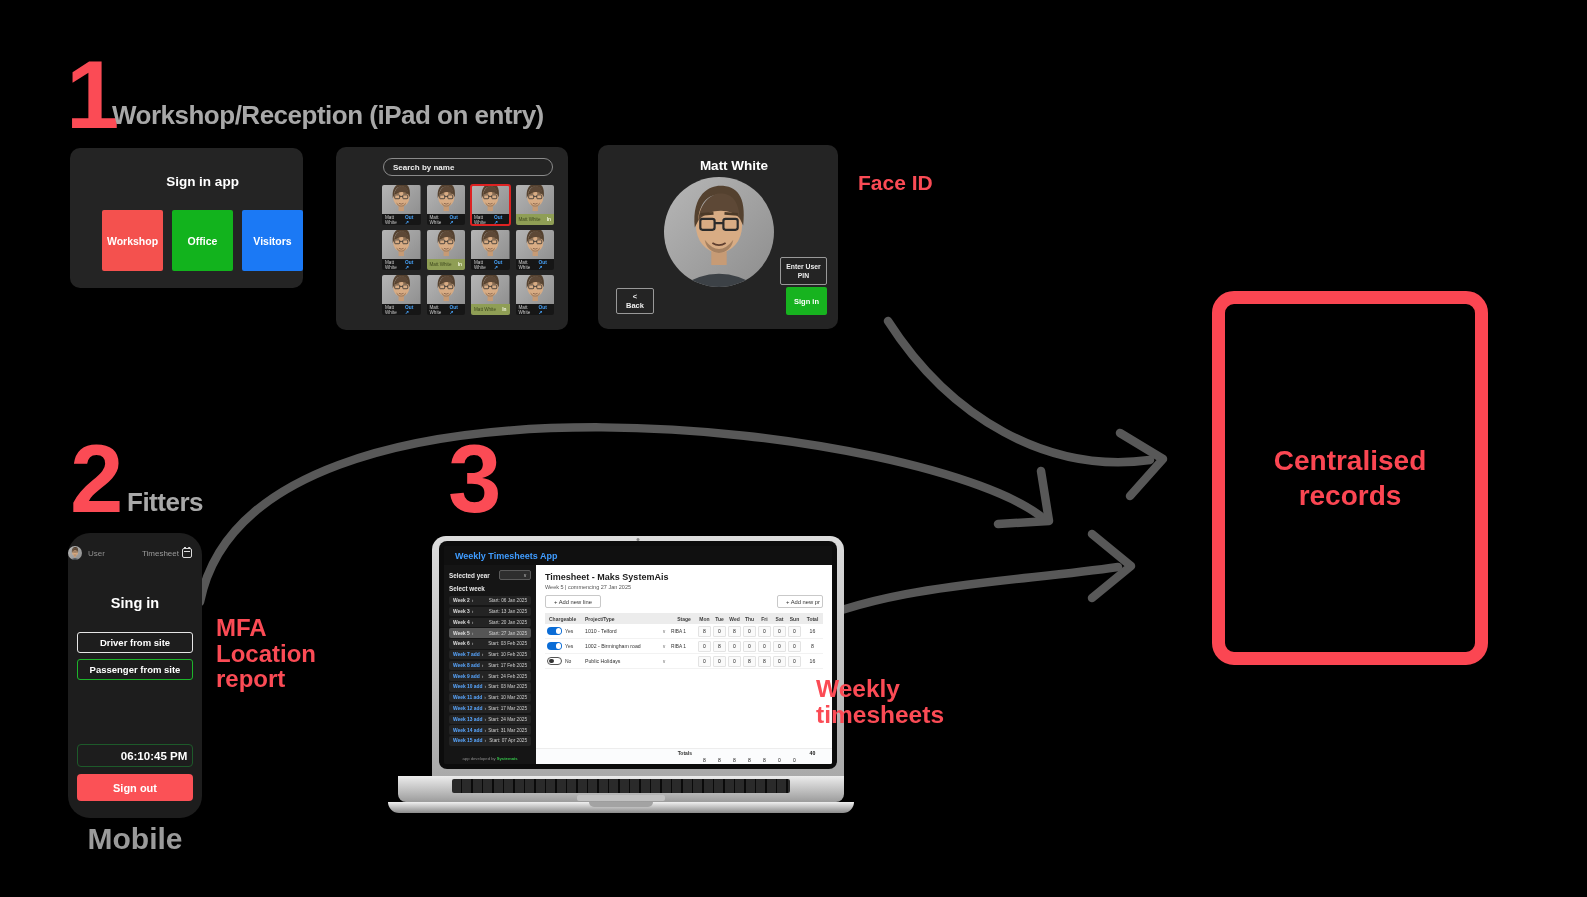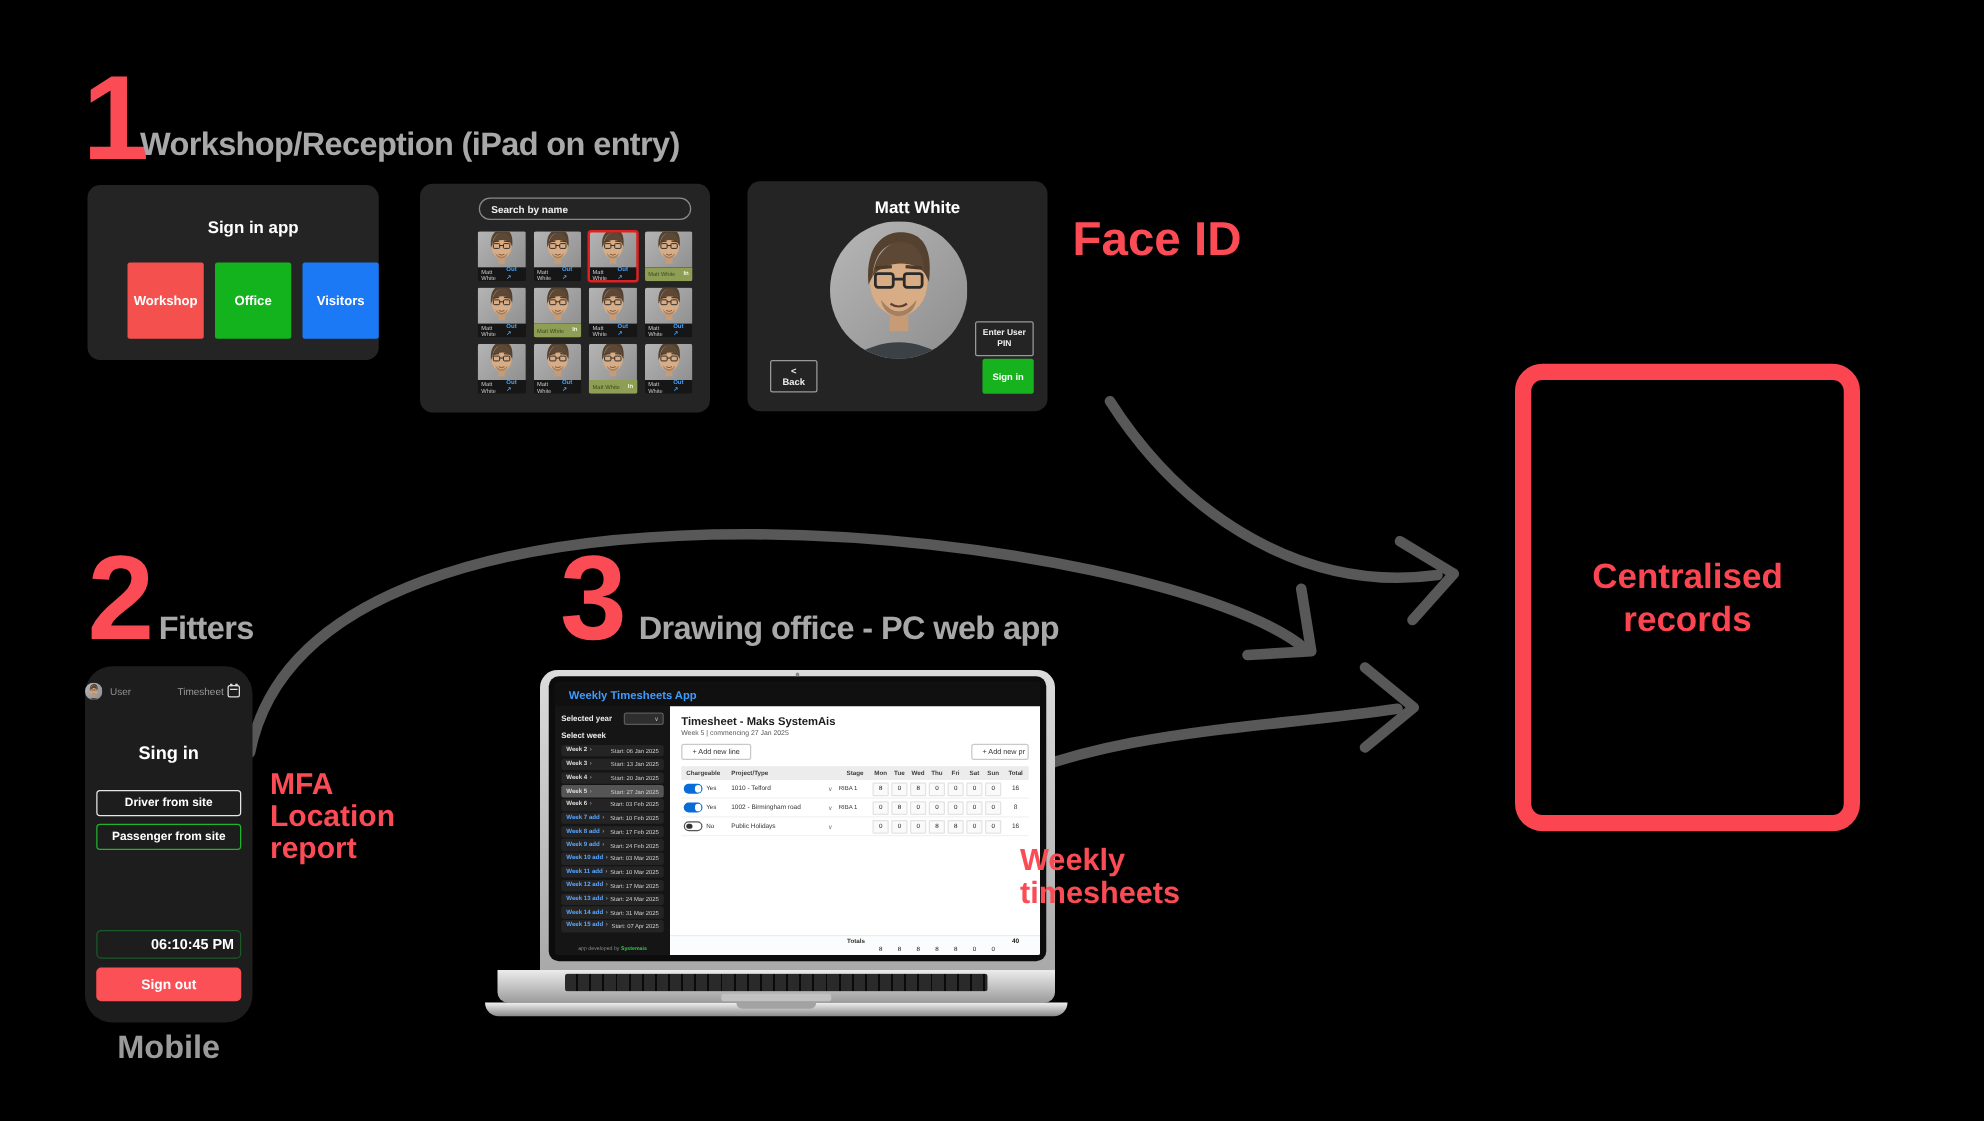--- a/index.html
+++ b/index.html
@@ -42,21 +42,21 @@
   
   #faceid-panel{left:598px;top:145px;width:240px;height:184px;}
   #faceid-name{text-align:center;margin-top:13px;font-size:13.5px;font-weight:700;color:#fff;}
   #faceid-photo{position:absolute;left:66px;top:32px;width:110px;height:110px;border-radius:50%;overflow:hidden;}
   #pin-btn{position:absolute;right:11px;top:112px;width:47px;height:28px;border:1px solid #999;border-radius:2px;
            color:#eee;font-size:6.8px;font-weight:700;background:transparent;line-height:1.35;font-family:inherit;padding:0 3px;}
   #back-btn{position:absolute;left:18px;bottom:15px;width:38px;height:26px;border:1px solid #999;border-radius:2px;
             color:#eee;font-size:7.5px;font-weight:700;background:transparent;font-family:inherit;}
   #faceid-signin-btn{position:absolute;right:11px;bottom:14px;width:41px;height:28px;background:#17b31f;border:none;
             border-radius:2px;color:#fff;font-size:7.5px;font-weight:700;font-family:inherit;}
-  #faceid-caption{position:absolute;left:858px;top:171px;font-size:38px;font-weight:800;color:#fb4b55;}
+  #faceid-caption{position:absolute;left:858px;top:171px;font-size:21px;font-weight:800;color:#fb4b55;}
 
   
   #records-box{position:absolute;left:1212px;top:291px;width:276px;height:374px;border:13px solid #fb4652;
                border-radius:22px;display:flex;flex-direction:column;align-items:center;justify-content:center;}
   .rline{font-size:28px;font-weight:800;color:#fb4652;line-height:1.25;}
 
   
   #phone{position:absolute;left:68px;top:533px;width:134px;height:285px;background:#1d1d1d;border-radius:22px;}
   .phead{position:absolute;top:12px;left:0;right:10px;height:16px;display:flex;align-items:center;}
   .pavatar{width:14px;height:14px;border-radius:50%;overflow:hidden;flex:none;}
@@ -67,21 +67,21 @@
   .calicon::after{content:"";position:absolute;width:1.4px;height:2.4px;background:#ddd;top:-2.4px;left:1.4px;box-shadow:4.2px 0 0 #ddd;}
   #phone-heading{position:absolute;top:62px;width:100%;text-align:center;font-size:14.5px;font-weight:700;color:#fff;}
   .pbtn{position:absolute;left:9px;right:9px;height:21px;border-radius:3px;background:transparent;color:#fff;
         font-weight:700;font-size:9.5px;font-family:inherit;}
   #driver-btn{top:99px;border:1.5px solid #e6e6e6;}
   #passenger-btn{top:126px;border:1.5px solid #1db52b;}
   #time-display{position:absolute;left:9px;right:9px;top:211px;height:23px;border:1.5px solid #1d5a2a;border-radius:4px;
         color:#fff;font-size:11.5px;font-weight:700;display:flex;align-items:center;justify-content:center;padding-left:38px;}
   #signout-btn{position:absolute;left:9px;right:9px;top:241px;height:27px;background:#fb5156;border:none;border-radius:4px;
         color:#fff;font-size:11px;font-weight:700;font-family:inherit;}
-  #mobile-caption{position:absolute;left:68px;top:822px;width:134px;text-align:center;font-size:26px;font-weight:800;color:#9a9a9a;}
+  #mobile-caption{position:absolute;left:68px;top:822px;width:134px;text-align:center;font-size:30px;font-weight:800;color:#9a9a9a;}
   #mfa-note{position:absolute;left:216px;top:615px;font-size:24px;font-weight:800;color:#fb4b55;line-height:1.07;}
 
   
   #laptop{position:absolute;left:396px;top:536px;width:458px;height:282px;}
   .screen{position:absolute;left:36px;top:0;width:412px;height:240px;background:linear-gradient(#dcdcdc,#a9a9a9);
           border-radius:14px 14px 0 0;padding:5px 7px 7px;}
   .screen::before{content:"";position:absolute;top:2px;left:50%;width:3px;height:3px;border-radius:50%;background:#8a8a8a;transform:translateX(-50%);}
   .bezel{width:100%;height:100%;background:#0c0c0c;border-radius:8px;padding:5px;}
   .display{width:100%;height:100%;background:#181818;border-radius:2px;overflow:hidden;display:flex;flex-direction:column;}
   .appbar{height:19px;background:#101010;display:flex;align-items:center;padding-left:11px;font-size:9px;font-weight:700;color:#3f9cff;flex:none;}
@@ -577,21 +577,20 @@
     <button id="signout-btn" data-name="sign-out-button">Sign out</button>
   </div>
   <div id="mobile-caption" data-name="mobile-caption">Mobile</div>
   <div id="mfa-note" data-name="mfa-location-note">
     <div data-name="mfa-line">MFA</div>
     <div data-name="mfa-line">Location</div>
     <div data-name="mfa-line">report</div>
   </div>
 
   <div class="bignum" id="num3" data-name="step-3-number">3</div>
-  <div class="sectitle" id="title3" data-name="step-3-title">Drawing office - PC web app</div>
 
   <div id="laptop" data-name="laptop-mockup">
     <div class="screen" data-name="laptop-screen">
       <div class="bezel" data-name="laptop-bezel">
         <div class="display" data-name="web-app-display">
           <div class="appbar" data-name="app-header">Weekly Timesheets App</div>
           <div class="appbody" data-name="app-body">
             <div class="side" data-name="app-sidebar">
               <div class="syear">
                 <span class="slabel" data-name="selected-year-label">Selected year</span>

